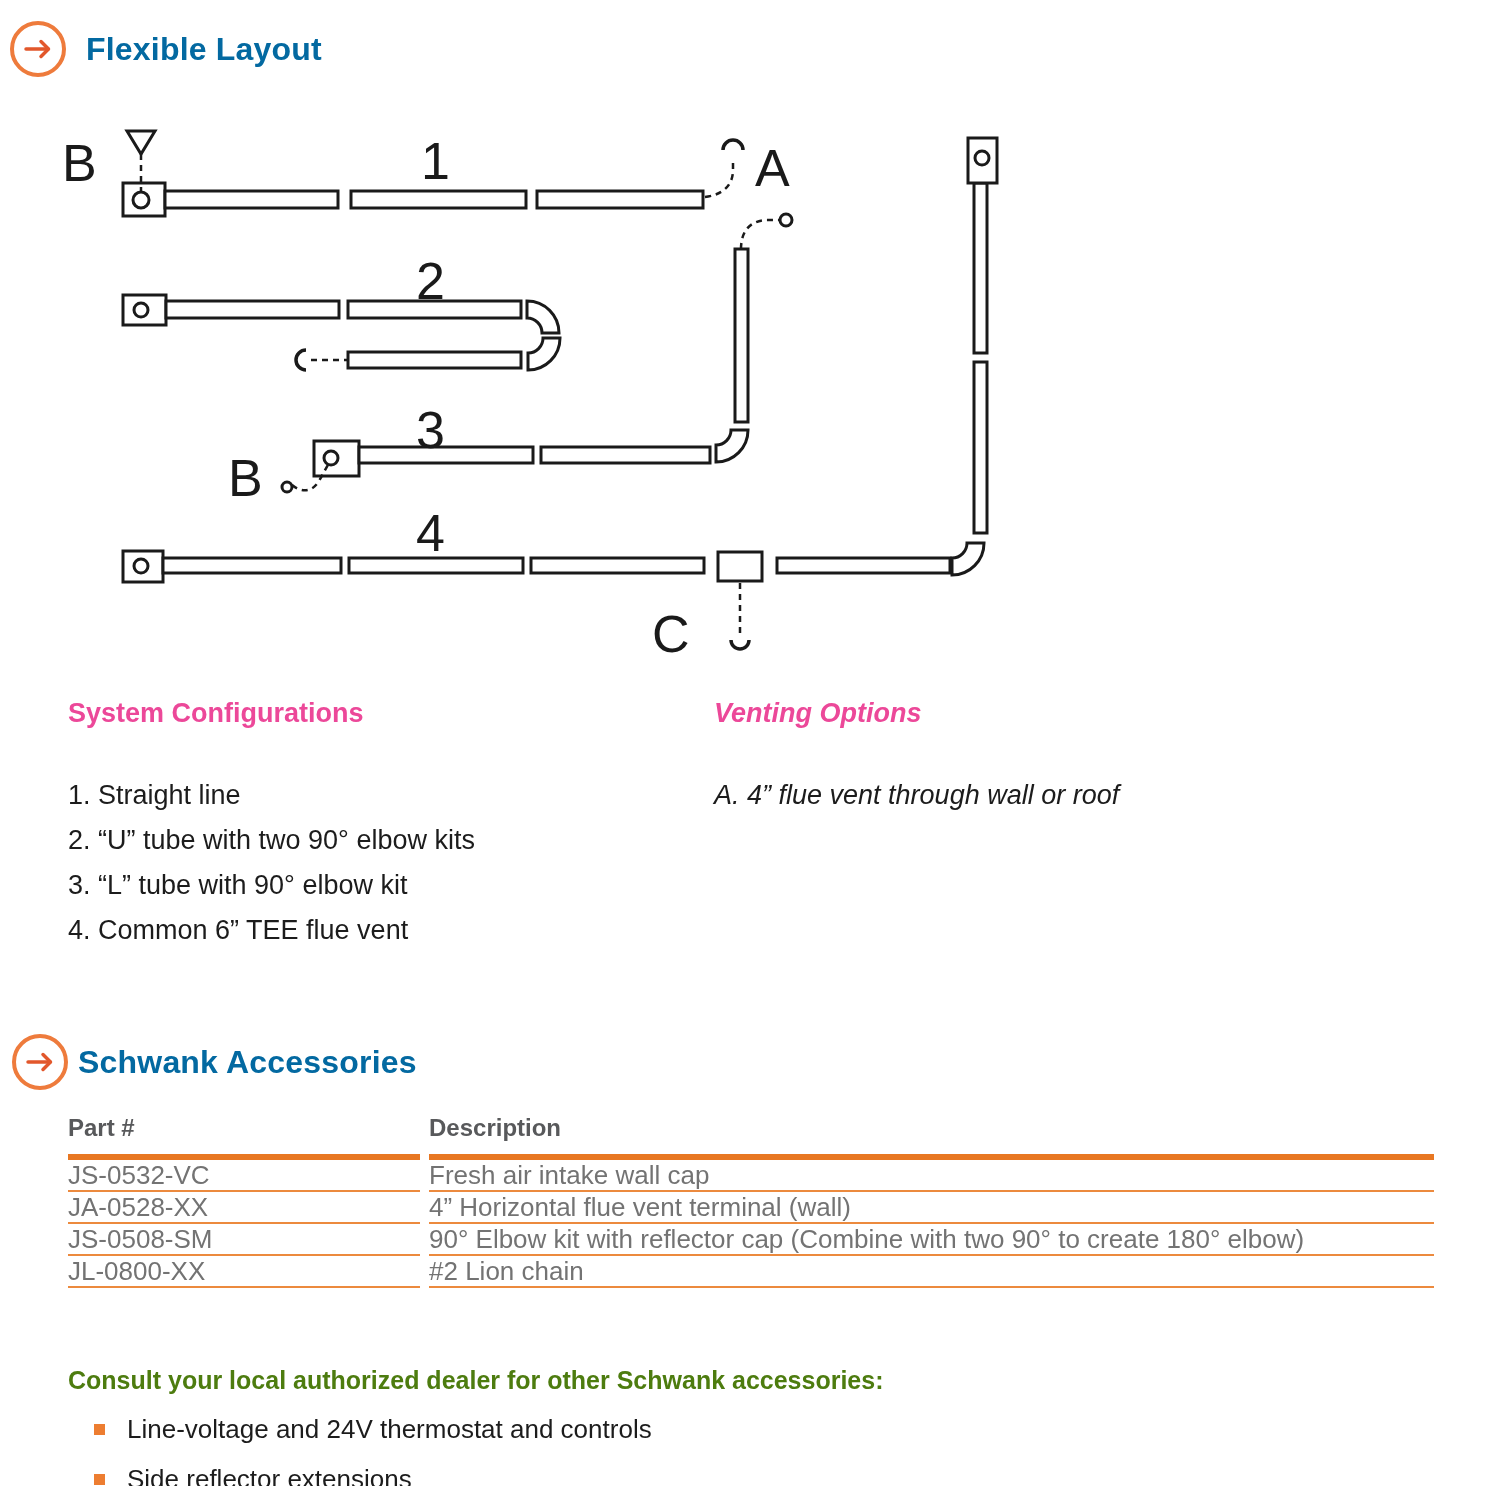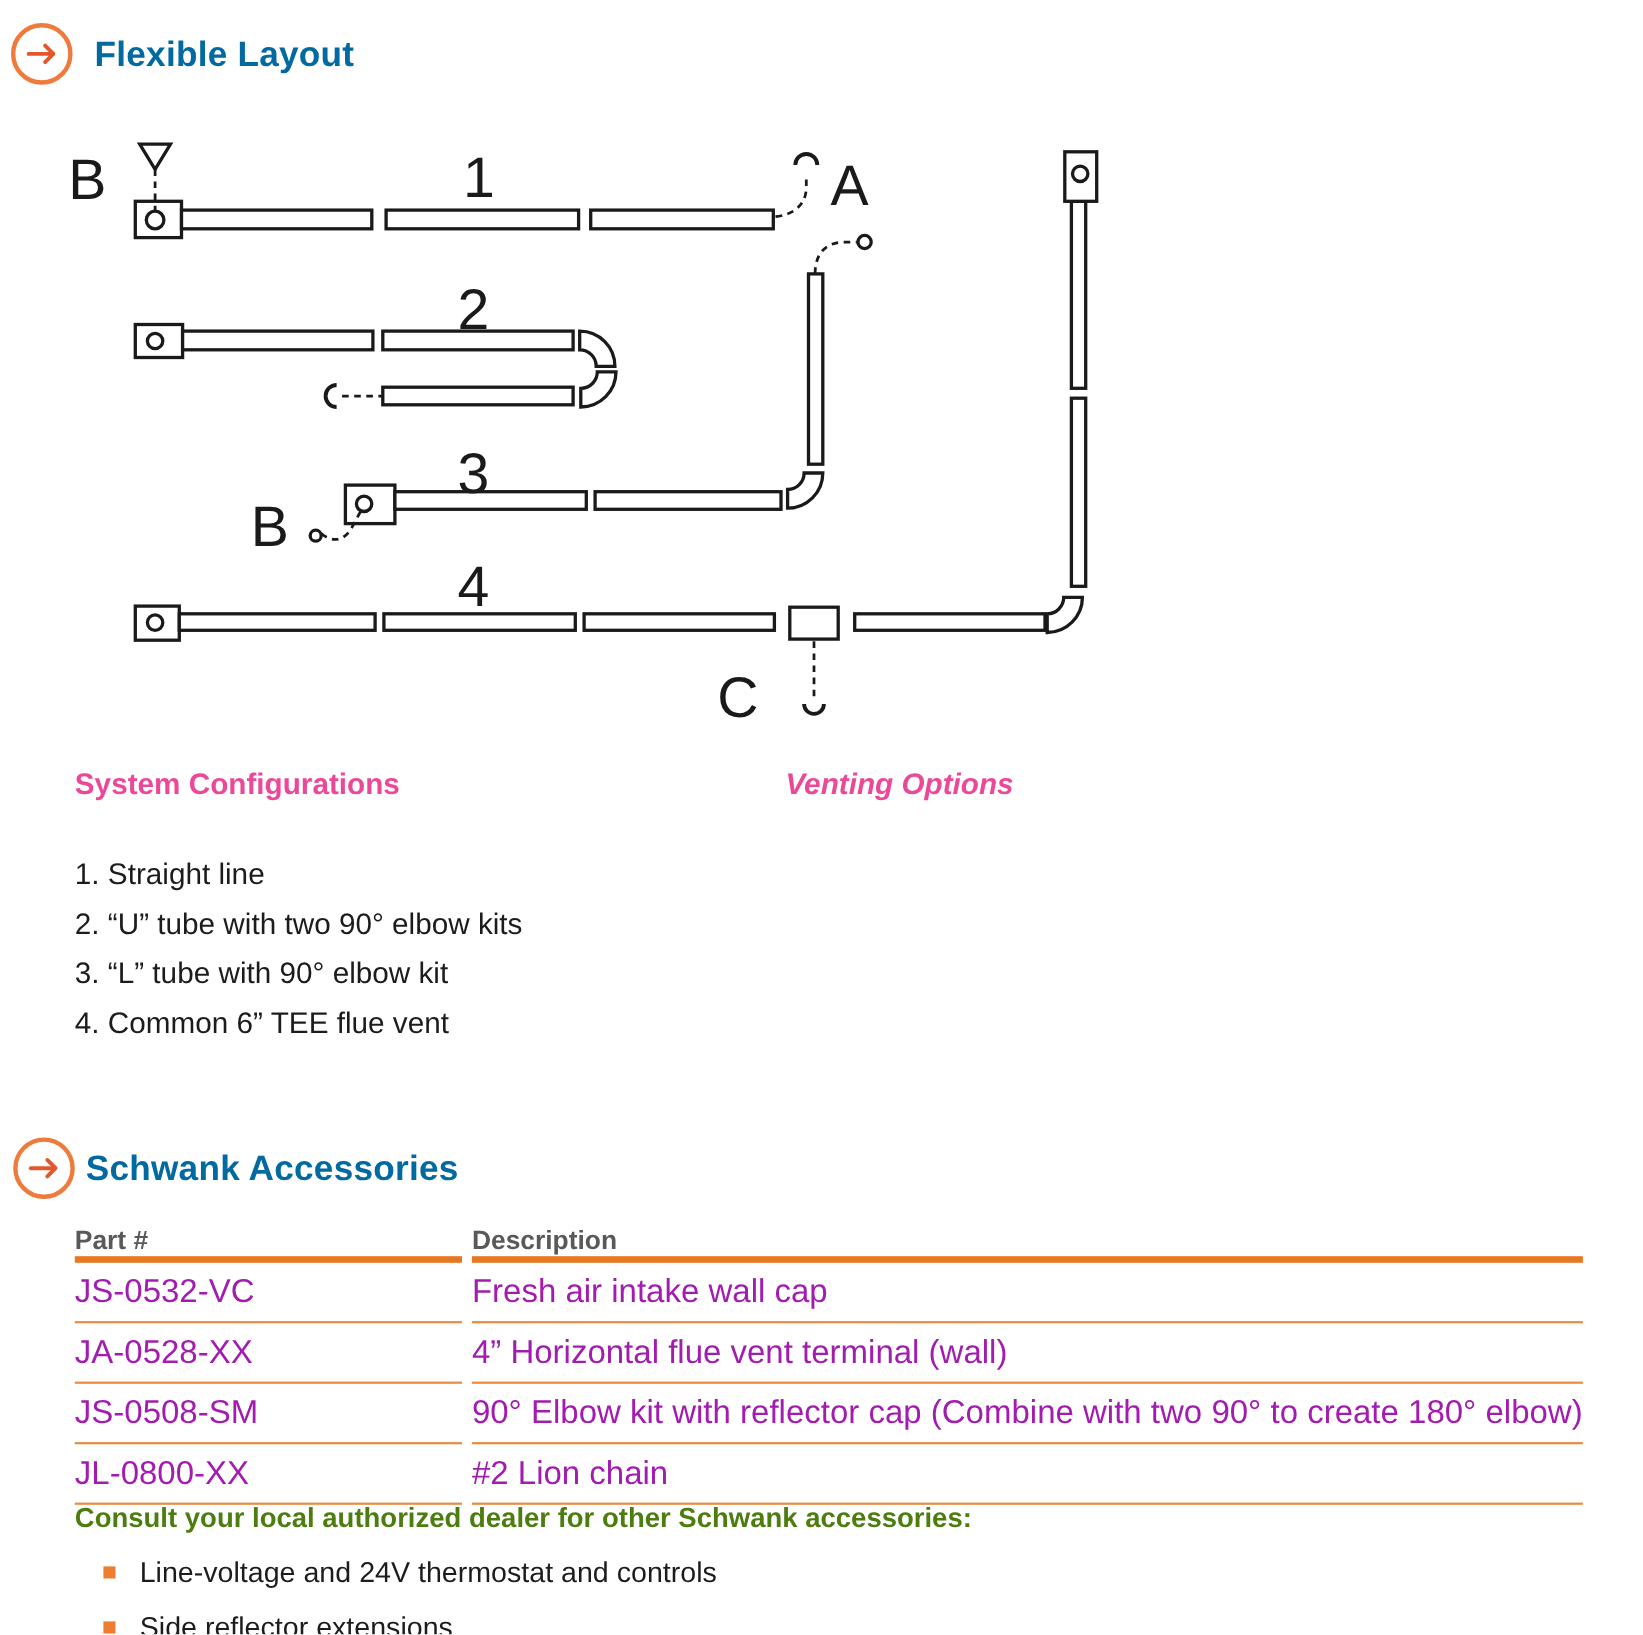--- a/index.html
+++ b/index.html
@@ -19,23 +19,23 @@
 
   
   .col-block { position:absolute; }
   .block-title { font-weight:bold; font-size:27px; color:#ec4899; }
   .block-items { margin-top:44px; font-size:27px; line-height:45px; color:#1c1c1c; }
 
   
   .acc-table { position:absolute; left:68px; top:1114px; width:1366px;
                display:grid; grid-template-columns:352px 1fr; column-gap:9px; }
   .acc-table .th { font-weight:bold; font-size:24px; color:#58595b;
-                   padding-bottom:0; border-bottom:6px solid #e87722; }
-  .acc-table .td { font-size:30px; height:55px; display:flex; align-items:center;
-                   border-bottom:2px solid #ec8a3e; color:#a21caf; white-space:nowrap; }
+                   padding-bottom:12px; border-bottom:6px solid #e87722; }
+  .acc-table .td { font-size:26px; height:32px; display:flex; align-items:center;
+                   border-bottom:2px solid #ec8a3e; color:#737373; white-space:nowrap; }
 
   
   .dealer-note { position:absolute; left:68px; top:1366px; }
   .note-title { font-weight:bold; font-size:25px; color:#4d7c0f; }
   .bullet-row { display:flex; align-items:center; margin-top:19px; margin-left:26px; }
   .bullet-row .sq { width:11px; height:11px; background:#ed7d31; margin-right:22px; flex:0 0 auto; }
   .bullet-row .bt { font-size:26px; color:#1c1c1c; }
 </style>
 </head>
 <body>
@@ -126,20 +126,21 @@
       <div>1. Straight line</div>
       <div>2. “U” tube with two 90° elbow kits</div>
       <div>3. “L” tube with 90° elbow kit</div>
       <div>4. Common 6” TEE flue vent</div>
     </div>
   </div>
 
   <div class="col-block" style="left:714px; top:698px;font-style:italic;">
     <div class="block-title">Venting Options</div>
     <div class="block-items">
+      <div>A. 4” flue vent through wall or roof</div>
     </div>
   </div>
 
   <div class="section-header" style="top:1034px; left:12px;">
     <div class="arrow-circle">
       <svg width="36" height="36" viewBox="0 0 36 36">
         <g stroke="#e2572b" stroke-width="3.5" fill="none" stroke-linecap="round" stroke-linejoin="round">
           <line x1="6" y1="18" x2="28" y2="18"></line>
           <polyline points="21,10.5 28.5,18 21,25.5"></polyline>
         </g>

